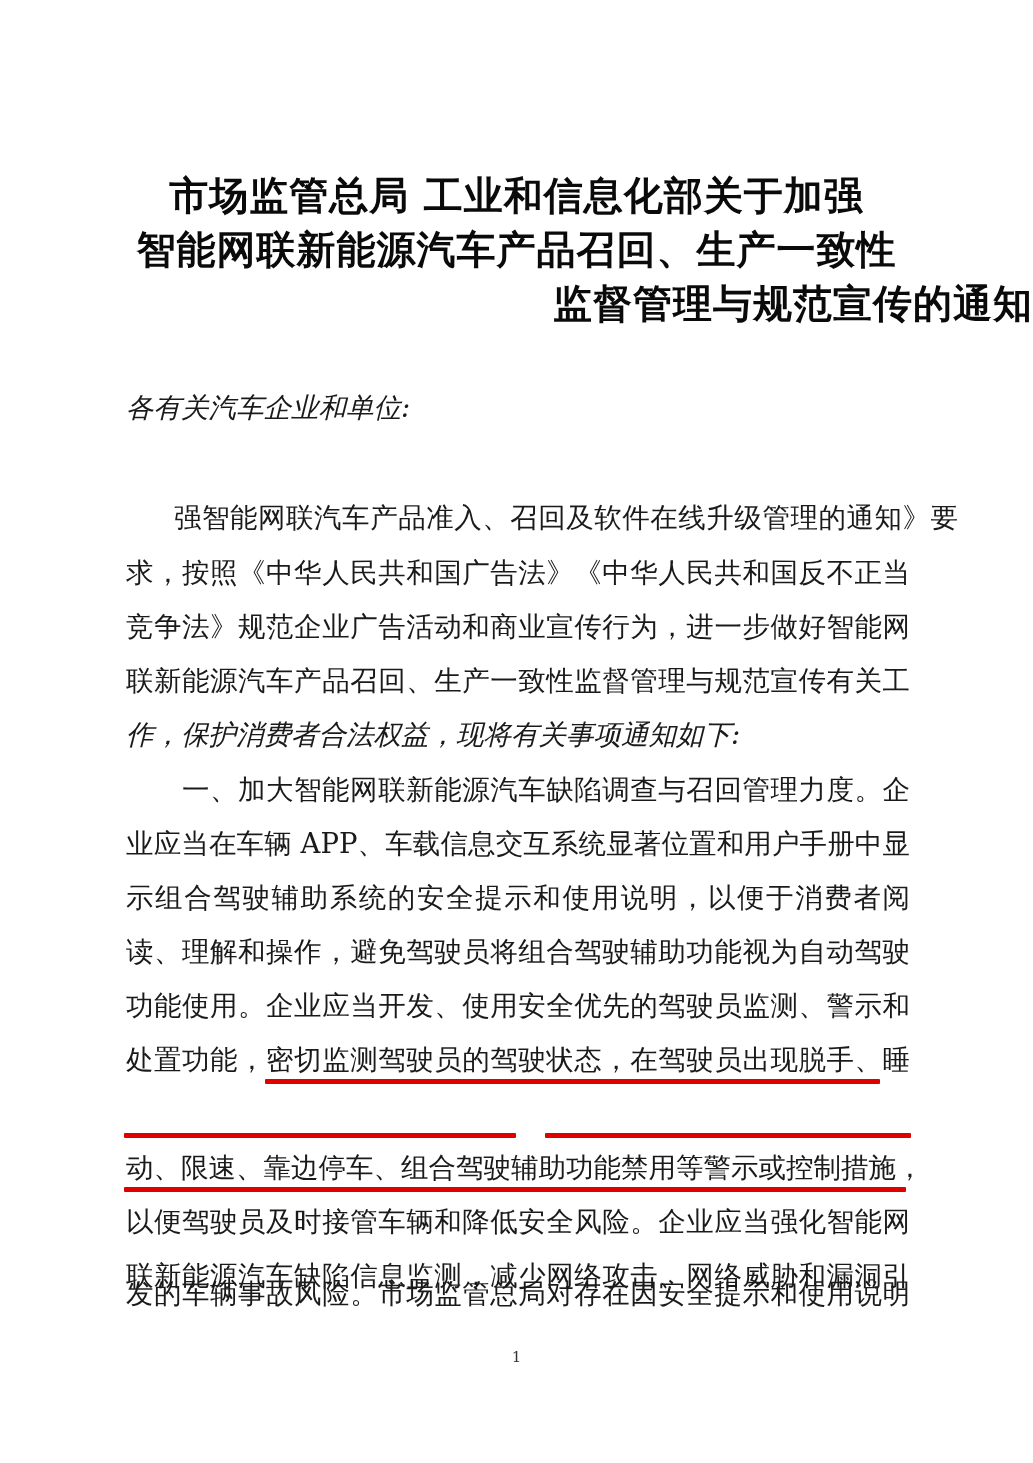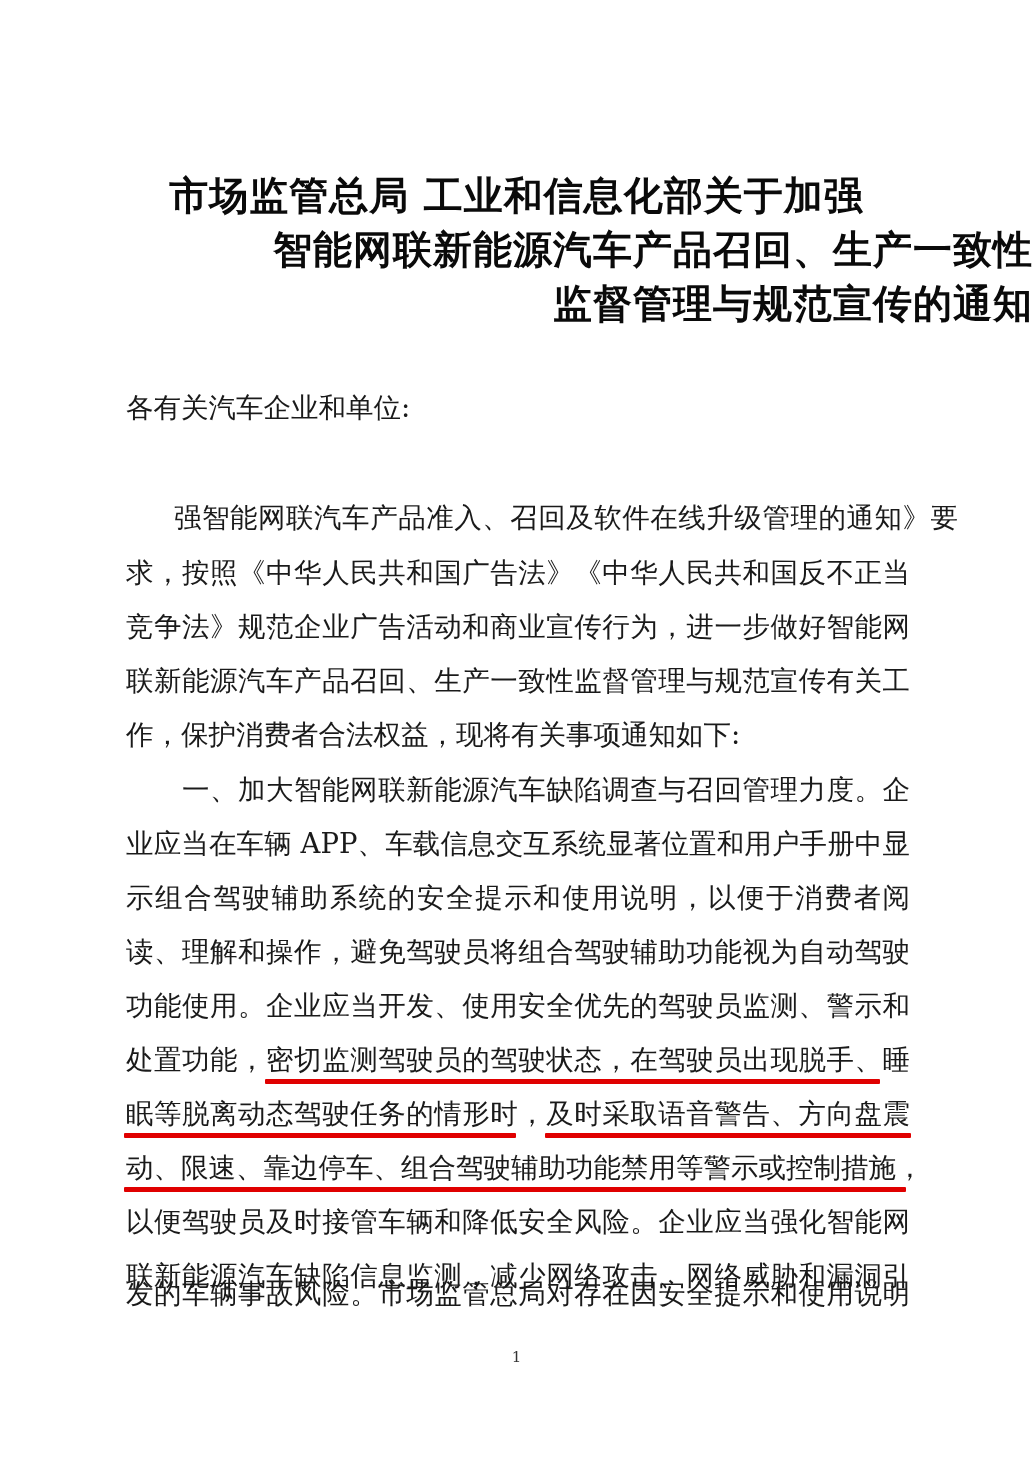--- a/index.html
+++ b/index.html
@@ -29,37 +29,38 @@
       text-align: center;
       font-family: "DejaVu Sans", "Liberation Sans", sans-serif;
       font-weight: bold;
       font-size: 39px;
       letter-spacing: 1px;
       color: #0a0a0a;
       white-space: nowrap;
       line-height: 1;
     }
     .t1 { top: 176px; }
-    .t2 { top: 230px; text-align: right; }
+    .t2 { top: 230px; }
     .t3 { top: 284px; text-align: right; }
 
     .line {
       position: absolute;
       left: 126px;
       width: 784px;
       font-size: 27.5px;
       line-height: 1;
       white-space: nowrap;
       color: #1a1a1a;
       text-align: justify;
       text-align-last: justify;
     }
     .line.noj {
       text-align: left;
       text-align-last: left;
+      font-style: italic;
     }
     .indent { left: 182px; width: 728px; }
 
     .ul {
       position: absolute;
       height: 5px;
       background: #e00000;
       border-radius: 1px;
     }
 
@@ -92,21 +93,20 @@
 
   <div class="line indent" style="top:776px;">一、加大智能网联新能源汽车缺陷调查与召回管理力度。企</div>
   <div class="line" style="top:830px;">业应当在车辆 APP、车载信息交互系统显著位置和用户手册中显</div>
   <div class="line" style="top:884px;">示组合驾驶辅助系统的安全提示和使用说明，以便于消费者阅</div>
   <div class="line" style="top:938px;">读、理解和操作，避免驾驶员将组合驾驶辅助功能视为自动驾驶</div>
   <div class="line" style="top:992px;">功能使用。企业应当开发、使用安全优先的驾驶员监测、警示和</div>
 
   <div class="line" style="top:1046px;">处置功能，密切监测驾驶员的驾驶状态，在驾驶员出现脱手、睡</div>
   <div class="ul" style="top:1048px; left:265px; width:615px; top:1079px;"></div>
 
-  <div class="line" style="top:1100px;">眠等脱离动态驾驶任务的情形时，及时采取语音警告、方向盘震</div>
   <div class="ul" style="left:124px; width:392px; top:1133px;"></div>
   <div class="ul" style="left:545px; width:366px; top:1133px;"></div>
 
   <div class="line" style="top:1154px;">动、限速、靠边停车、组合驾驶辅助功能禁用等警示或控制措施，</div>
   <div class="ul" style="left:124px; width:782px; top:1187px;"></div>
 
   <div class="line" style="top:1208px;">以便驾驶员及时接管车辆和降低安全风险。企业应当强化智能网</div>
   <div class="line" style="top:1262px;">联新能源汽车缺陷信息监测，减少网络攻击、网络威胁和漏洞引</div>
   <div class="line" style="top:1316px; top:1282px;font-family:Liberation Mono, monospace;">发的车辆事故风险。市场监管总局对存在因安全提示和使用说明</div>
 

